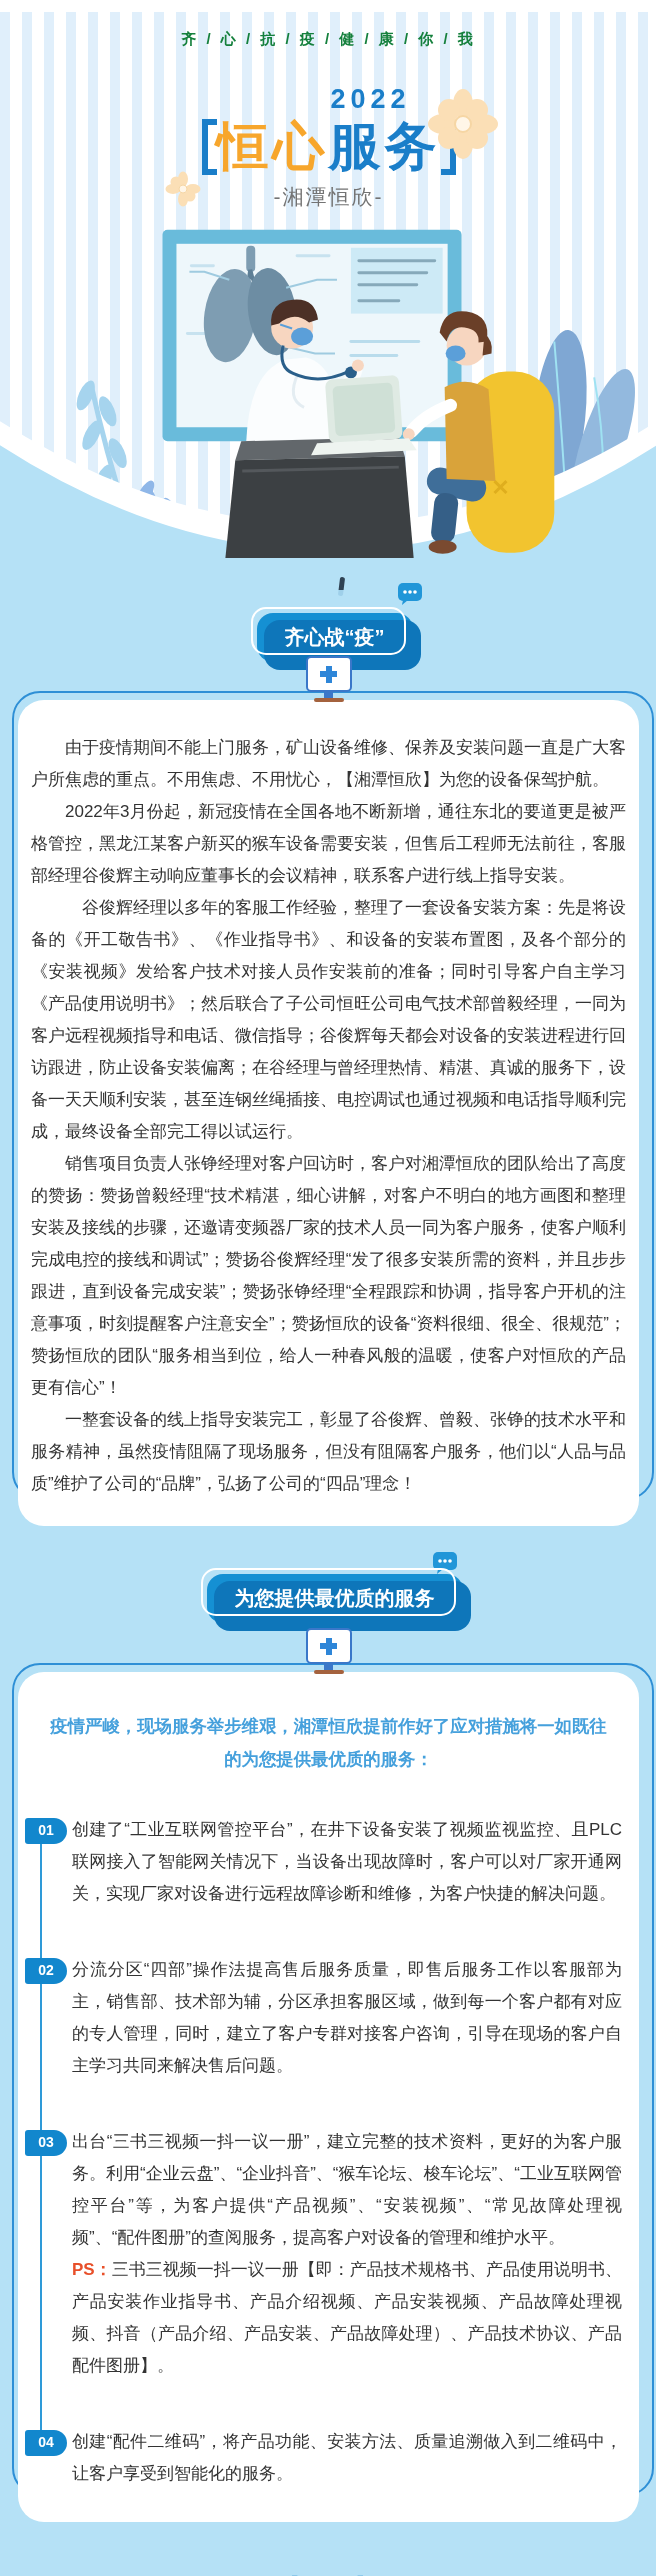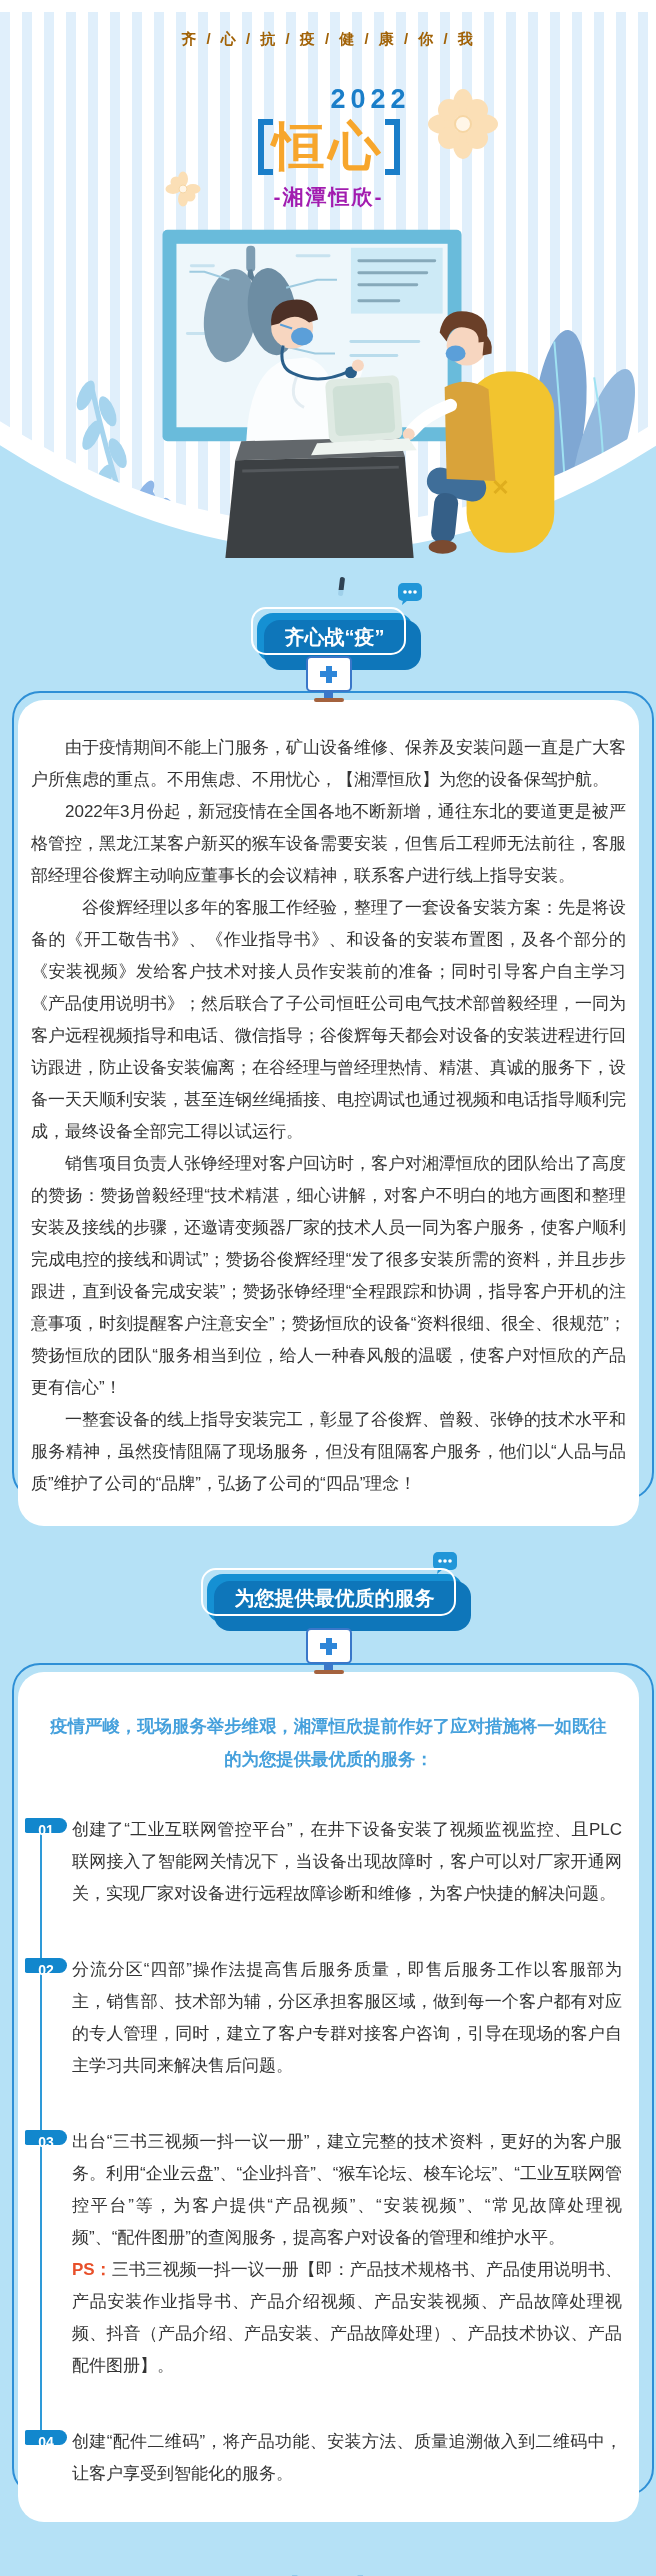--- a/index.html
+++ b/index.html
@@ -4,32 +4,32 @@
 <style>
   html,body{margin:0;padding:0;}
   body{background:#9fd3ef;font-family:"Liberation Sans","DejaVu Sans",sans-serif;}
   .page{width:657px;min-height:2576px;margin:0 auto;background:#b5e1f6;overflow:hidden;position:relative;}
 
   
   .hero{height:558px;position:relative;background:#ffffff;overflow:hidden;}
   .stripes{position:absolute;left:0;right:0;top:12px;bottom:0;
     background:repeating-linear-gradient(90deg,#e0effb 0 10px,#ffffff 10px 22px);}
   .slogan{position:absolute;top:30px;width:100%;text-align:center;
-    color:#a16207;font-size:15px;letter-spacing:3px;font-weight:bold;}
+    color:#15803d;font-size:15px;letter-spacing:3px;font-weight:bold;}
   .year{position:absolute;top:84px;width:100%;text-align:center;
     color:#1a7ec9;font-size:27px;letter-spacing:5px;font-weight:bold;padding-left:42px;}
   .title-row{position:absolute;top:112px;width:100%;display:flex;justify-content:center;
     align-items:center;}
   .bracket{width:15px;height:56px;box-sizing:border-box;}
   .bracket.left{border-left:6px solid #1a7ec9;border-top:6px solid #1a7ec9;border-bottom:6px solid #1a7ec9;}
   .bracket.right{border-right:6px solid #1a7ec9;border-top:6px solid #1a7ec9;border-bottom:6px solid #1a7ec9;}
   .title-orange{color:#f7a62c;font-size:52px;font-weight:bold;letter-spacing:4px;}
   .title-blue{color:#1a7ec9;font-size:52px;font-weight:bold;letter-spacing:4px;}
   .subtitle{position:absolute;top:183px;width:100%;text-align:center;
-    color:#a21caf;font-size:21px;letter-spacing:2px;font-weight:bold;}
+    color:#737373;font-size:21px;letter-spacing:2px;}
   .flower-lg{position:absolute;left:427px;top:88px;}
   .flower-sm{position:absolute;left:165px;top:171px;}
   .illus{position:absolute;left:0;top:130px;width:657px;height:429px;}
 
   
   .section-head{position:relative;margin-left:12px;}
   .head1{height:142px;}
   .head2{height:146px;}
   .mark-icon{position:absolute;width:5px;height:19px;border-radius:2px;
     background:linear-gradient(#2f4254 0 68%,#9fd0ea 68%);transform:rotate(7deg);}
@@ -67,21 +67,21 @@
     text-align:justify;text-indent:2em;}
   .indent-3{text-indent:3em !important;}
 
   .intro{color:#45a0dc;font-size:17.4px;line-height:33px;text-align:center;
     margin:14px 18px 38px;font-weight:bold;}
   .items{position:relative;padding-left:41px;margin-right:4px;}
   .timeline{position:absolute;left:9px;top:15px;bottom:48px;width:2px;background:#2e9ad8;}
   .item{position:relative;margin-bottom:44px;}
   .item:last-child{margin-bottom:4px;}
   .item p{text-indent:0;}
-  .item-num{position:absolute;left:-47px;top:4px;width:42px;height:15px;line-height:25px;
+  .item-num{position:absolute;left:-47px;top:4px;width:42px;height:26px;line-height:25px;
     background:#1287cd;color:#fff;font-size:14px;font-weight:bold;text-align:center;
     border-radius:3px 13px 13px 3px;}
   .ps{color:#e8502a;font-weight:bold;}
 
   .end{margin-top:50px;text-align:center;color:#1e88cf;font-size:22px;
     letter-spacing:2px;padding-bottom:42px;}
 </style>
 </head>
 <body>
 
@@ -89,20 +89,21 @@
 
   <div class="hero">
     <div class="stripes"></div>
 
     <div class="slogan">齐 / 心 / 抗 / 疫 / 健 / 康 / 你 / 我</div>
     <div class="year">2022</div>
 
     <div class="title-row">
       <span class="bracket left"></span>
       <span class="title-orange">恒心</span>
+      <span class="title-blue">服务</span>
       <span class="bracket right"></span>
     </div>
 
     <div class="subtitle">-湘潭恒欣-</div>
 
     <svg class="flower-lg" width="72" height="72" viewBox="0 0 72 72">
       <g fill="#fbdfb6">
         <ellipse cx="36" cy="16" rx="10" ry="15"></ellipse>
         <ellipse cx="36" cy="56" rx="10" ry="15"></ellipse>
         <ellipse cx="16" cy="36" rx="15" ry="10"></ellipse>

